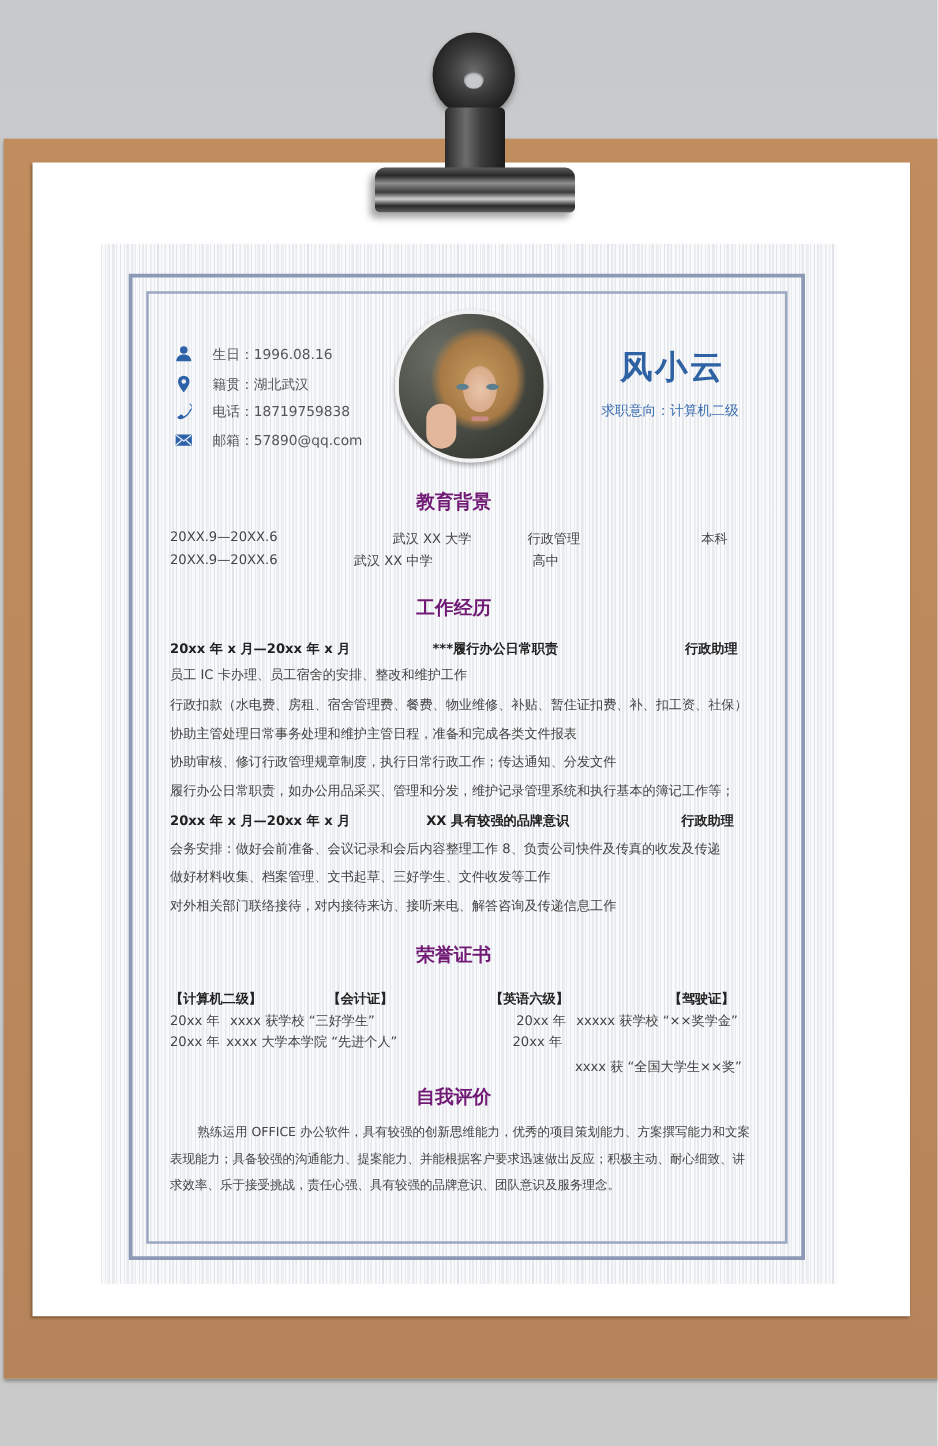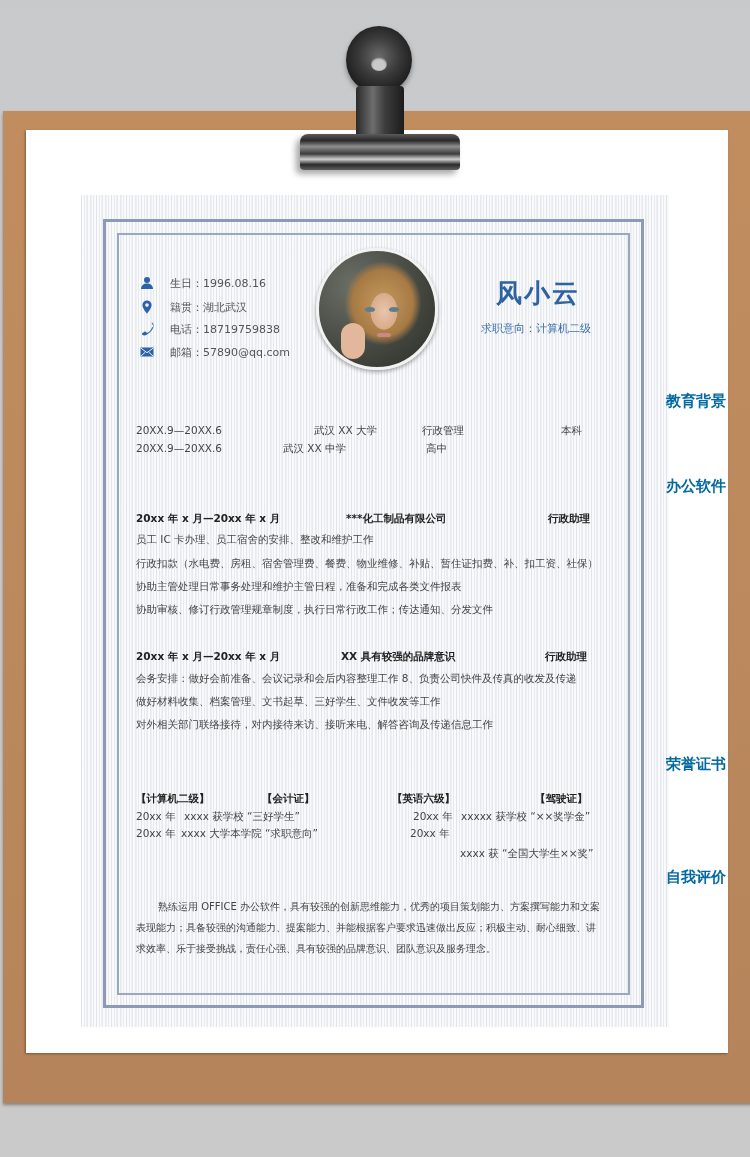--- a/index.html
+++ b/index.html
@@ -72,21 +72,21 @@
       radial-gradient(ellipse 22px 30px at 56% 52%, #e8c5ab 0%, #d9ab8a 60%, transparent 62%),
       radial-gradient(ellipse 55px 60px at 55% 45%, #c49a5d 0%, #a77a45 55%, transparent 70%),
       radial-gradient(circle at 30% 30%, #6b6f66 0%, #43463f 60%, #2b2c28 100%);
   }
   .avatar .eye { position: absolute; width: 10px; height: 5px; border-radius: 50%; background: #5c7f8f; top: 56px; }
   .avatar .hand { position: absolute; left: 22px; top: 72px; width: 24px; height: 36px; border-radius: 12px; background: #e2b79c; }
   .avatar .lips { position: absolute; left: 58px; top: 82px; width: 14px; height: 4px; border-radius: 3px; background: #c88a82; }
   .name { position: absolute; left: 496px; top: 276px; font-size: 26px; font-weight: bold; color: #2e62a3; letter-spacing: 2px; }
   .intent { position: absolute; left: 481px; top: 321px; font-size: 11px; color: #3b6cb0; }
 
-  .section-title { position: absolute; left: 0; width: 726px; text-align: right; font-size: 15px; font-weight: bold; color: #0369a1; }
+  .section-title { position: absolute; left: 0; width: 726px; text-align: center; font-size: 15px; font-weight: bold; color: #701a75; }
   .row { position: absolute; font-size: 10.5px; color: #444; white-space: nowrap; }
   .bold { font-weight: bold; color: #222; }
   .honor-h { font-weight: bold; color: #222; }
   .para { position: absolute; left: 136px; width: 464px; font-size: 10px; line-height: 21px; color: #444; text-indent: 22px; }
 </style>
 </head>
 <body>
 
 <div class="clipboard"></div>
 <div class="paper"></div>
@@ -150,47 +150,48 @@
 
   <div class="section-title" style="top:392px;">教育背景</div>
   <div class="row" style="left:136px; top:424px;">20XX.9—20XX.6</div>
   <div class="row" style="left:278px; top:424px;margin-left:36px;">武汉 XX 大学</div>
   <div class="row" style="left:422px; top:424px;">行政管理</div>
   <div class="row" style="left:561px; top:424px;">本科</div>
   <div class="row" style="left:136px; top:442px;">20XX.9—20XX.6</div>
   <div class="row" style="left:283px; top:442px;">武汉 XX 中学</div>
   <div class="row" style="left:426px; top:442px;">高中</div>
 
-  <div class="section-title" style="top:477px;">办公软件</div>
+  <div class="section-title" style="top:477px;">工作经历</div>
 
   <div class="row bold" style="left:136px; top:512px;">20xx 年 x 月—20xx 年 x 月</div>
-  <div class="row bold" style="left:346px; top:512px;">***化工制品有限公司</div>
+  <div class="row bold" style="left:346px; top:512px;">***履行办公日常职责</div>
   <div class="row bold" style="left:548px; top:512px;">行政助理</div>
   <div class="row" style="left:136px; top:533px;">员工 IC 卡办理、员工宿舍的安排、整改和维护工作</div>
   <div class="row" style="left:136px; top:557px;">行政扣款（水电费、房租、宿舍管理费、餐费、物业维修、补贴、暂住证扣费、补、扣工资、社保）</div>
   <div class="row" style="left:136px; top:580px;">协助主管处理日常事务处理和维护主管日程，准备和完成各类文件报表</div>
   <div class="row" style="left:136px; top:603px;">协助审核、修订行政管理规章制度，执行日常行政工作；传达通知、分发文件</div>
+  <div class="row" style="left:136px; top:626px;">履行办公日常职责，如办公用品采买、管理和分发，维护记录管理系统和执行基本的簿记工作等；</div>
 
   <div class="row bold" style="left:136px; top:650px;">20xx 年 x 月—20xx 年 x 月</div>
   <div class="row bold" style="left:341px; top:650px;">XX 具有较强的品牌意识</div>
   <div class="row bold" style="left:545px; top:650px;">行政助理</div>
   <div class="row" style="left:136px; top:672px;">会务安排：做好会前准备、会议记录和会后内容整理工作 8、负责公司快件及传真的收发及传递</div>
   <div class="row" style="left:136px; top:695px;">做好材料收集、档案管理、文书起草、三好学生、文件收发等工作</div>
   <div class="row" style="left:136px; top:718px;">对外相关部门联络接待，对内接待来访、接听来电、解答咨询及传递信息工作</div>
 
   <div class="section-title" style="top:755px;">荣誉证书</div>
   <div class="row honor-h" style="left:136px; top:792px;">【计算机二级】</div>
   <div class="row honor-h" style="left:262px; top:792px;">【会计证】</div>
   <div class="row honor-h" style="left:392px; top:792px;">【英语六级】</div>
   <div class="row honor-h" style="left:535px; top:792px;">【驾驶证】</div>
 
   <div class="row" style="left:136px; top:810px;">20xx 年</div>
   <div class="row" style="left:184px; top:810px;">xxxx 获学校 “三好学生”</div>
   <div class="row" style="left:136px; top:827px;">20xx 年</div>
-  <div class="row" style="left:181px; top:827px;">xxxx 大学本学院 “求职意向”</div>
+  <div class="row" style="left:181px; top:827px;">xxxx 大学本学院 “先进个人”</div>
 
   <div class="row" style="left:413px; top:810px;">20xx 年</div>
   <div class="row" style="left:461px; top:810px;">xxxxx 获学校 “××奖学金”</div>
   <div class="row" style="left:410px; top:827px;">20xx 年</div>
   <div class="row" style="left:460px; top:827px;margin-top:20px;">xxxx 获 “全国大学生××奖”</div>
 
   <div class="section-title" style="top:868px;">自我评价</div>
   <div class="para" style="top:896px;">熟练运用 OFFICE 办公软件，具有较强的创新思维能力，优秀的项目策划能力、方案撰写能力和文案表现能力；具备较强的沟通能力、提案能力、并能根据客户要求迅速做出反应；积极主动、耐心细致、讲求效率、乐于接受挑战，责任心强、具有较强的品牌意识、团队意识及服务理念。</div>
 
 </div>

